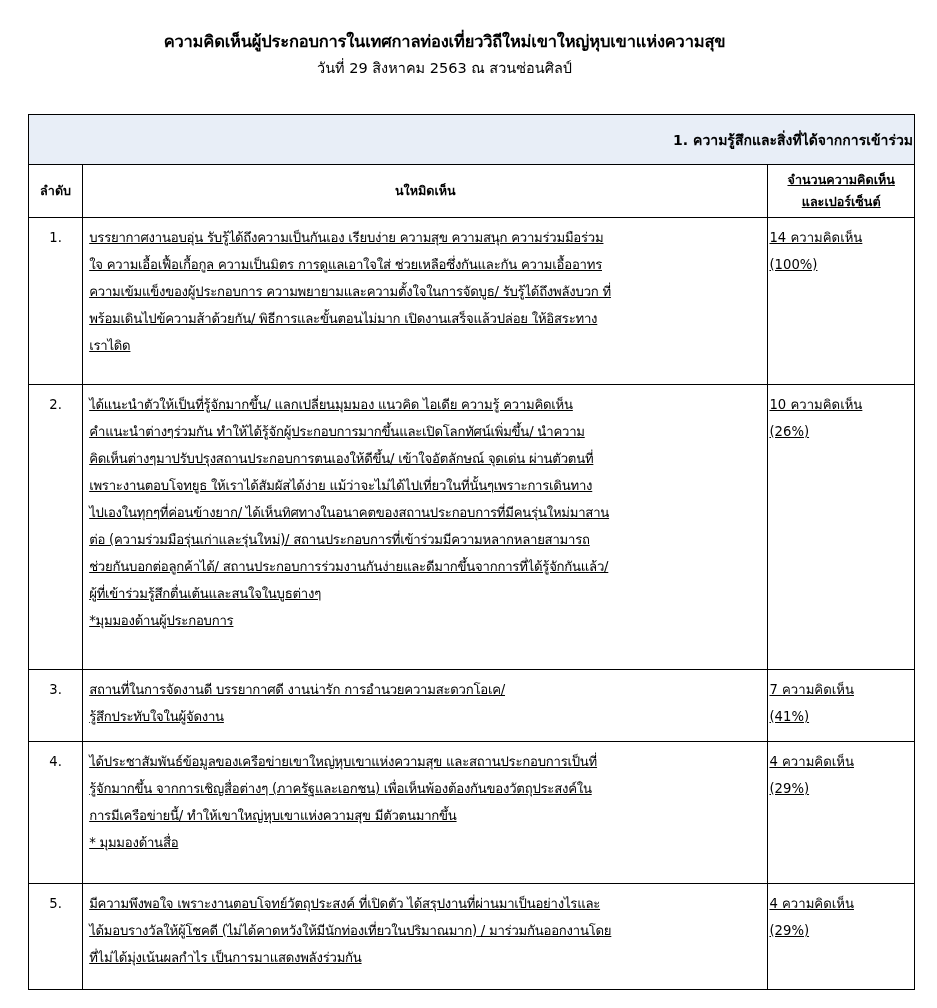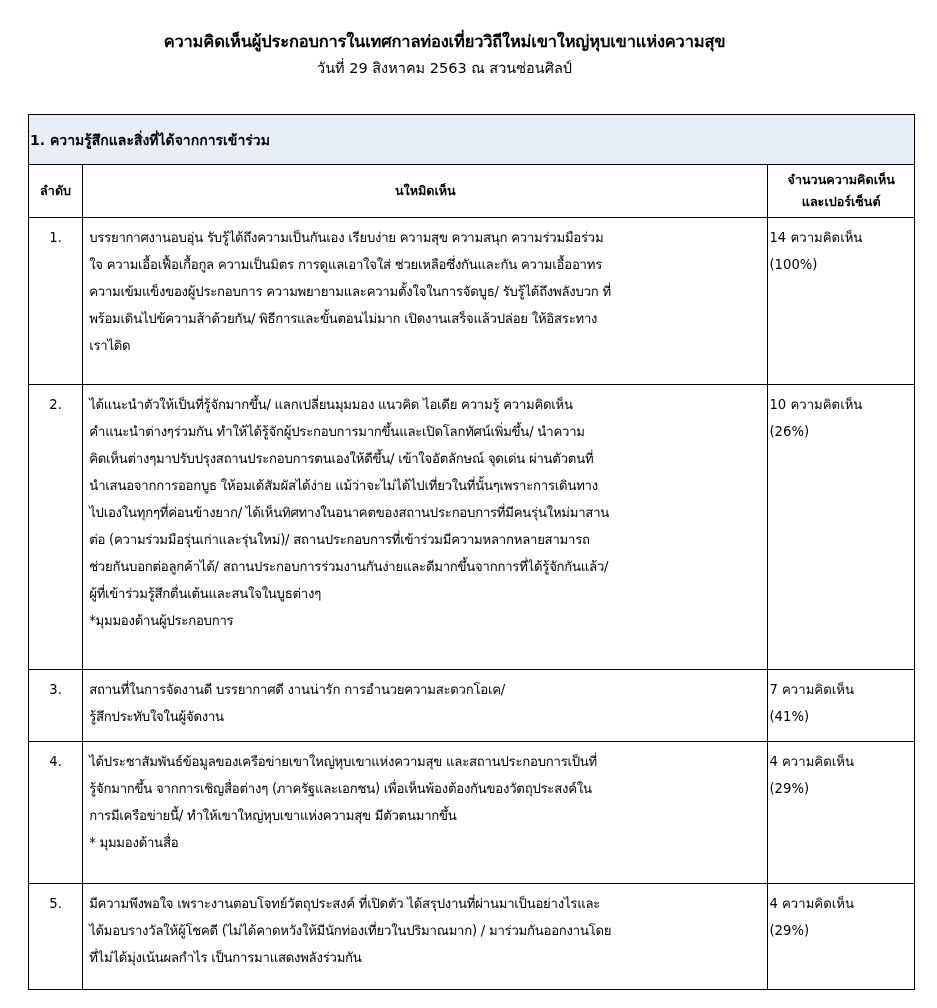--- a/index.html
+++ b/index.html
@@ -17,34 +17,34 @@
     }
     table.report {
       position: absolute; left: 28px; top: 114px; width: 887px;
       border-collapse: collapse; table-layout: fixed;
       font-size: 13.2px;
     }
     table.report td, table.report th {
       border: 1.3px solid #000; vertical-align: top;
     }
     .section-cell {
-      background: #e8eef7; height: 47px; text-align: left; vertical-align: middle !important;
+      background: #e8eef7; height: 47px; text-align: right; vertical-align: middle !important;
       font-weight: bold; font-size: 14px;
     }
     .head-cell {
       height: 50px; font-weight: bold; font-size: 12.6px; text-align: center;
       vertical-align: middle !important; line-height: 22px;
     }
     .col-no { width: 54px; }
     .col-op { width: 683px; }
     .col-ct { width: 146px; }
     .no-cell { text-align: center; padding-top: 6px; line-height: 27px; }
     .op-cell { padding: 6px 8px 6px 6px; line-height: 27px; letter-spacing: -0.25px; }
     .ct-cell { text-align: left; padding-top: 6px; line-height: 27px; }
-    .op-line { display: block; white-space: nowrap; }
+    .op-line { display: block; white-space: nowrap; text-decoration: underline; }
   </style>
 </head>
 <body>
 
 <div class="title-block">
   <div class="title">ความคิดเห็นผู้ประกอบการในเทศกาลท่องเที่ยววิถีใหม่เขาใหญ่หุบเขาแห่งความสุข</div>
   <div class="subtitle">วันที่ 29 สิงหาคม 2563  ณ สวนซ่อนศิลป์</div>
 </div>
 
 <table class="report">
@@ -80,21 +80,21 @@
       <span class="op-line">(100%)</span>
     </td>
   </tr>
 
   <tr style="height:285px;">
     <td class="no-cell">2.</td>
     <td class="op-cell">
       <span class="op-line">ได้แนะนำตัวให้เป็นที่รู้จักมากขึ้น/ แลกเปลี่ยนมุมมอง แนวคิด ไอเดีย ความรู้ ความคิดเห็น</span>
       <span class="op-line">คำแนะนำต่างๆร่วมกัน ทำให้ได้รู้จักผู้ประกอบการมากขึ้นและเปิดโลกทัศน์เพิ่มขึ้น/ นำความ</span>
       <span class="op-line">คิดเห็นต่างๆมาปรับปรุงสถานประกอบการตนเองให้ดีขึ้น/ เข้าใจอัตลักษณ์ จุดเด่น ผ่านตัวตนที่</span>
-      <span class="op-line">นำเสนอจากการออกบูธ ให้อมเด้สัมผัสได้ง่าย แม้ว่าจะไม่ได้ไปเที่ยวในที่นั้นๆเพราะการเดินทาง</span>
+      <span class="op-line">เพราะงานตอบโจทยูธ ให้เราได้สัมผัสได้ง่าย แม้ว่าจะไม่ได้ไปเที่ยวในที่นั้นๆเพราะการเดินทาง</span>
       <span class="op-line">ไปเองในทุกๆที่ค่อนข้างยาก/ ได้เห็นทิศทางในอนาคตของสถานประกอบการที่มีคนรุ่นใหม่มาสาน</span>
       <span class="op-line">ต่อ (ความร่วมมือรุ่นเก่าและรุ่นใหม่)/ สถานประกอบการที่เข้าร่วมมีความหลากหลายสามารถ</span>
       <span class="op-line">ช่วยกันบอกต่อลูกค้าได้/ สถานประกอบการร่วมงานกันง่ายและดีมากขึ้นจากการที่ได้รู้จักกันแล้ว/</span>
       <span class="op-line">ผู้ที่เข้าร่วมรู้สึกตื่นเต้นและสนใจในบูธต่างๆ</span>
       <span class="op-line">*มุมมองด้านผู้ประกอบการ</span>
     </td>
     <td class="ct-cell">
       <span class="op-line">10 ความคิดเห็น</span>
       <span class="op-line">(26%)</span>
     </td>

